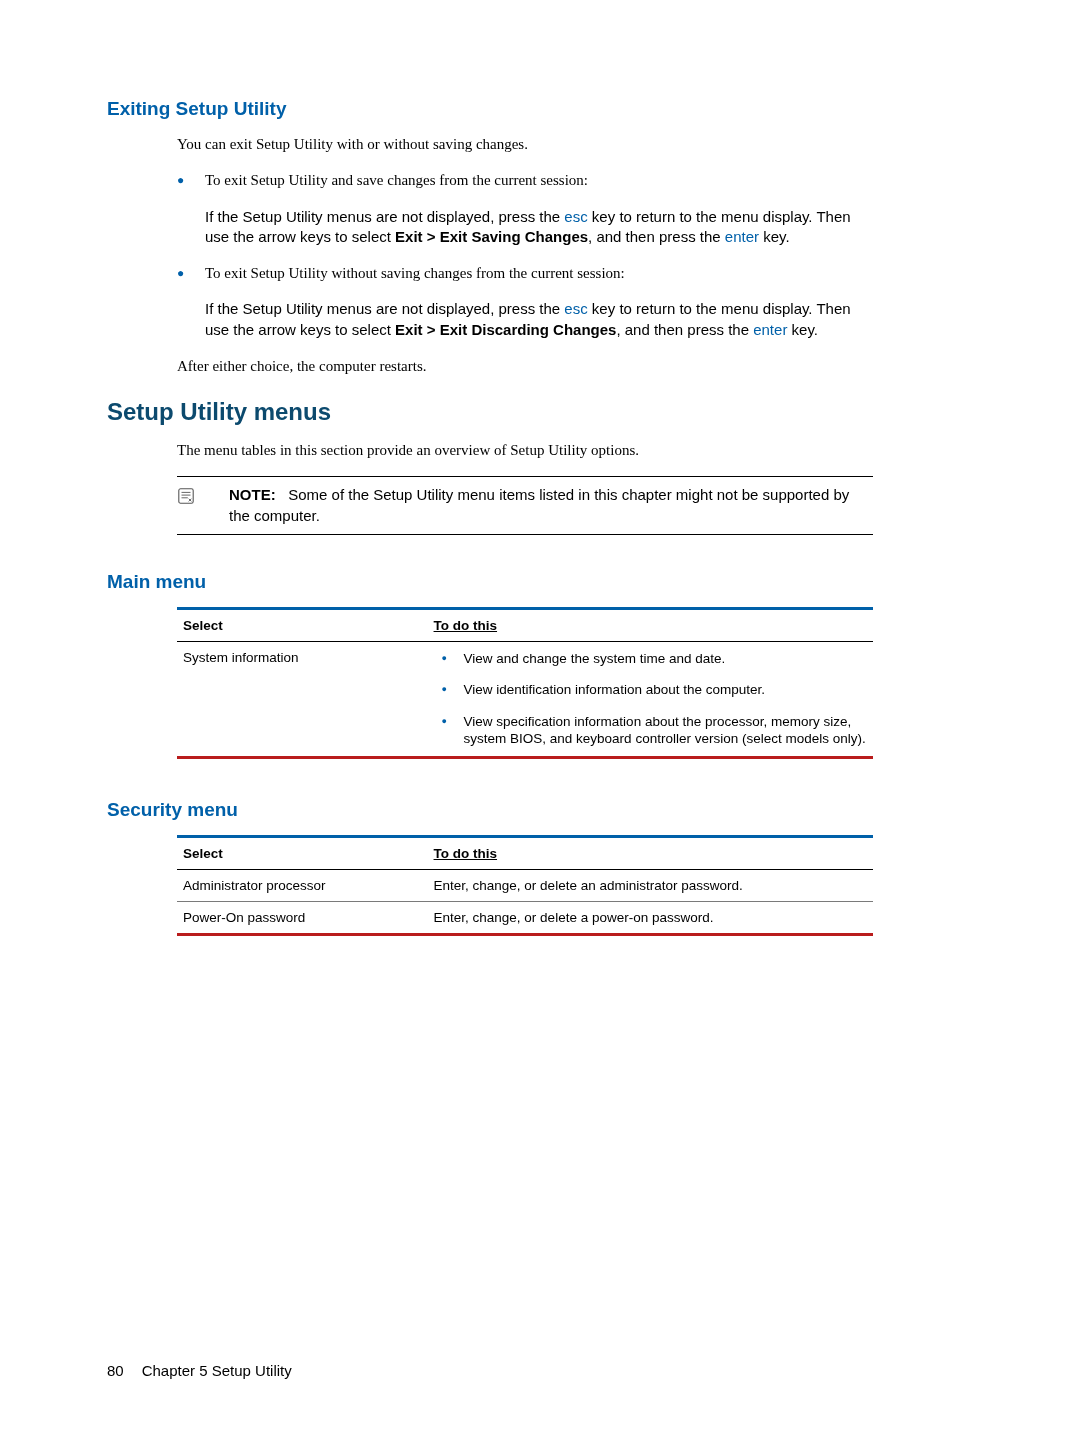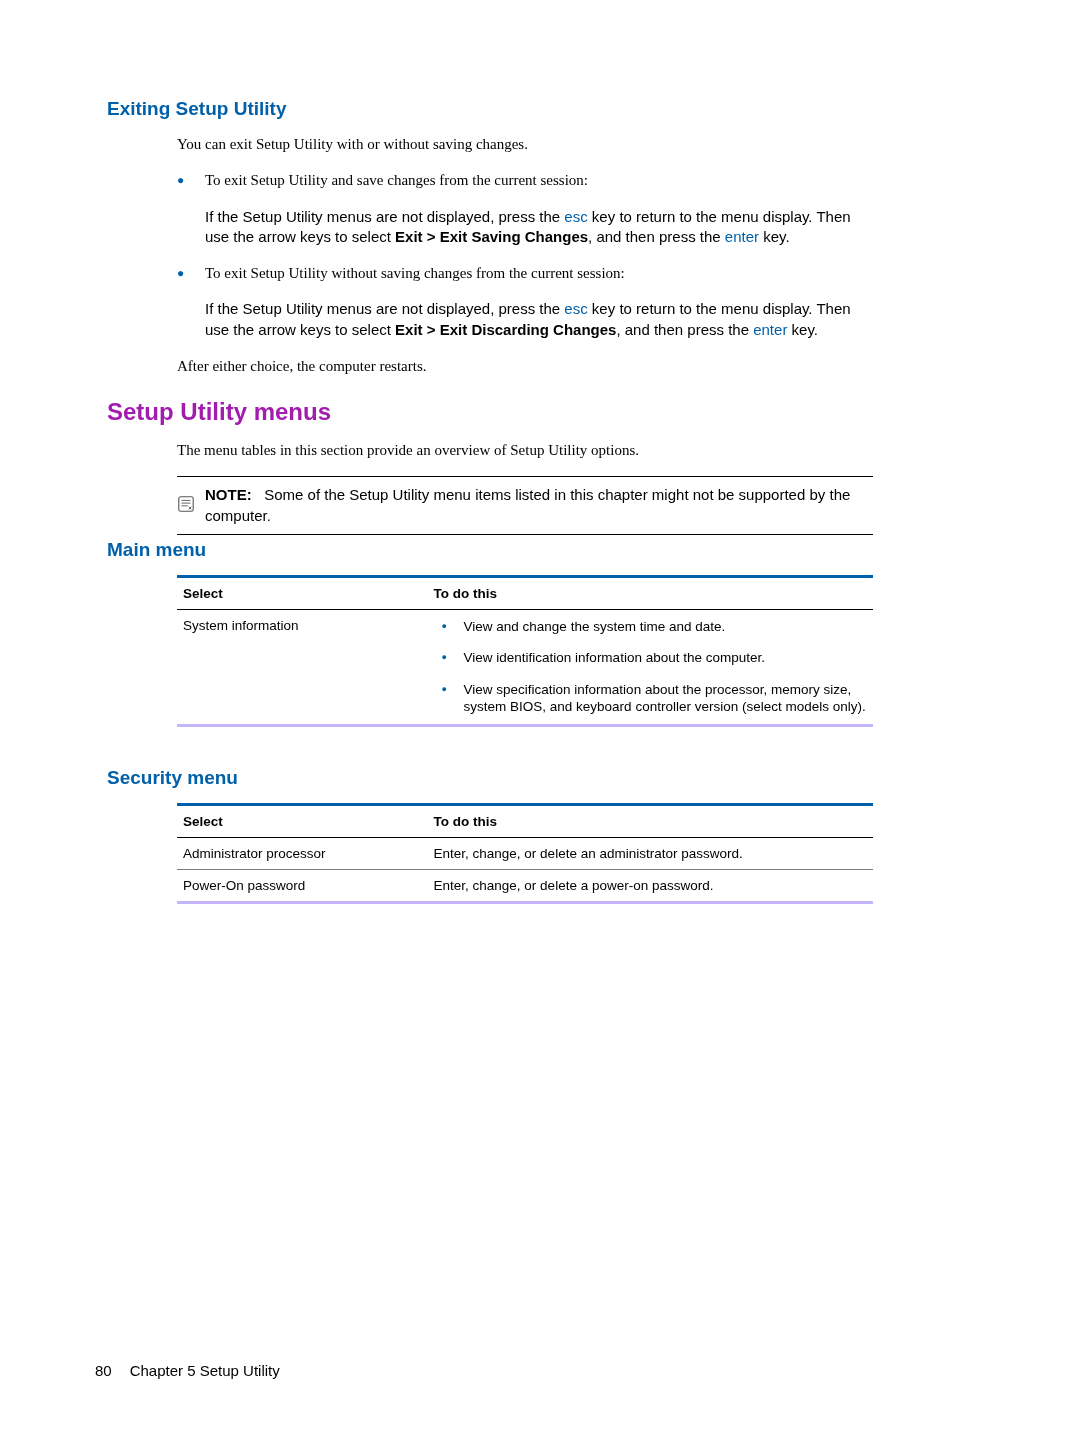--- a/index.html
+++ b/index.html
@@ -17,21 +17,21 @@
     box-sizing: border-box;
     position: relative;
   }
   .h-blue-medium {
     color: #0060a9;
     font-weight: bold;
     font-size: 19px;
     margin: 0 0 14px 0;
   }
   .h-blue-large {
-    color: #a21caf;
+    color: #0c4a6e;
     font-weight: bold;
     font-size: 24px;
     margin: 0 0 14px 0;
   }
   .body-text {
     margin: 0 0 16px 0;
     line-height: 1.35;
   }
   .indent-1 { margin-left: 70px; font-family: Liberation Serif, serif; }
   .indent-2 { margin-left: 98px; }
@@ -49,26 +49,27 @@
     text-align: left;
   }
   .bullet-text {
     flex: 1;
     line-height: 1.35;
   }
   .key-blue { color: #0060a9; }
   .bold { font-weight: bold; }
   .note-block {
     display: flex;
-    align-items: center;
+    align-items: flex-start;
     border-top: 1px solid #000;
     border-bottom: 1px solid #000;
     padding: 8px 0 8px 0;
-    margin: 0 0 4px 70px;
+    margin: 0 0 36px 70px;
     line-height: 1.35;
+    gap: 24px;
   }
   .note-icon {
     width: 20px;
     flex: 0 0 20px;
     margin-right: 8px;
     margin-top: 2px;
   }
   .note-text { flex: 1; }
   .tbl {
     margin-left: 70px;
@@ -82,43 +83,43 @@
     text-align: left;
     font-weight: bold;
     padding: 8px 6px 8px 6px;
     border-bottom: 1px solid #000;
   }
   .tbl td {
     vertical-align: top;
     padding: 8px 6px 8px 6px;
     border-bottom: 1px solid #7a7a7a;
   }
-  .tbl td.last, .tbl-bot { border-bottom: 3px solid #c4b5fd; }
+  .tbl td.last, .tbl-bot { border-bottom: 3px solid #b91c1c; }
   .col-select { width: 36%; }
-  .col-todo { width: 64%; }
+  .col-todo { width: 64%; text-decoration: underline; }
   .cell-bullets { list-style: none; padding: 0; margin: 0; }
   .cell-bullets li {
     position: relative;
     padding-left: 30px;
     margin-bottom: 14px;
     line-height: 1.3;
   }
   .cell-bullets li:last-child { margin-bottom: 0; }
   .cell-bullets li::before {
     content: "●";
     color: #0060a9;
     font-size: 9px;
     position: absolute;
     left: 8px;
     top: 3px;
   }
   .footer {
     position: absolute;
     bottom: 58px;
-    left: 95px;
+    left: 107px;
     font-size: 15px;
   }
   .footer .pg { margin-right: 18px; }
 </style>
 </head>
 <body>
 
 <div class="page">
 
   <h3 class="h-blue-medium">Exiting Setup Utility</h3>

